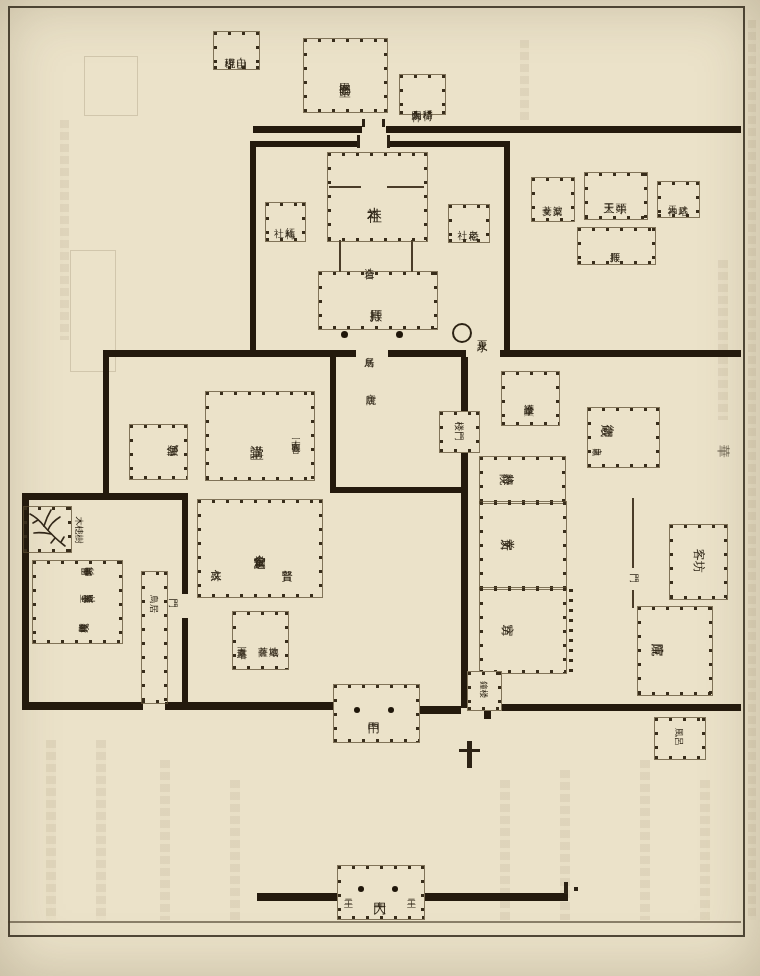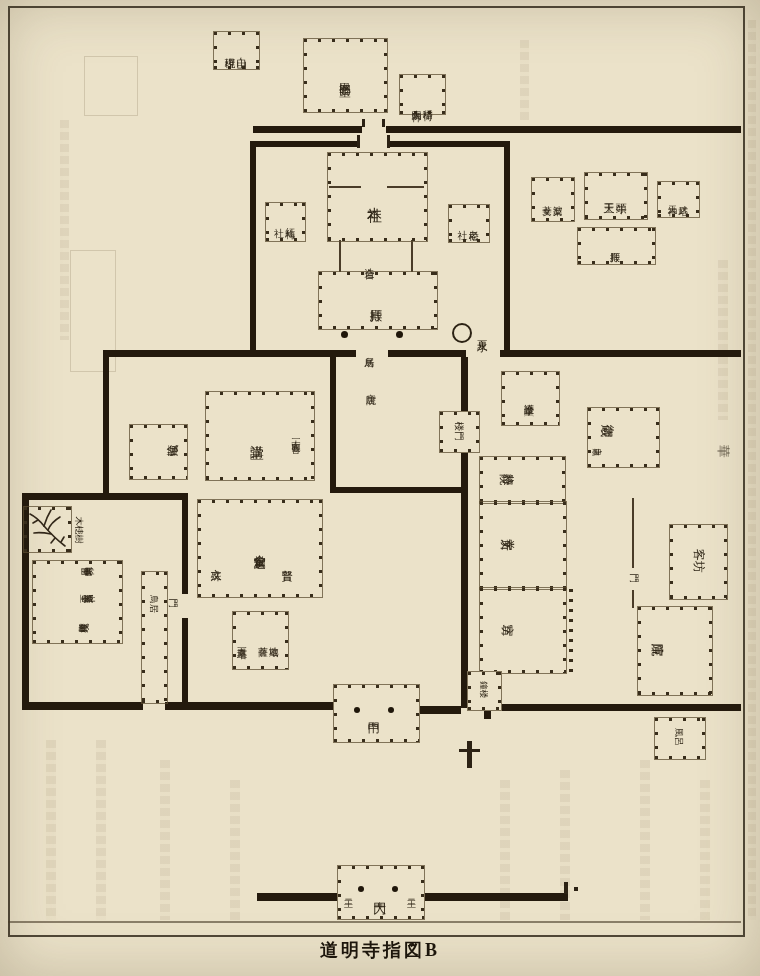--- a/index.html
+++ b/index.html
@@ -330,15 +330,14 @@
   <div class="lab" style="left:405px;top:878px;width:13px;height:30px;font-size:9px;">
       <span class="v">二王</span>
     </div>
   <div class="dot" style="left:358px;top:886px;width:6px;height:6px;"></div>
   <div class="dot" style="left:392px;top:886px;width:6px;height:6px;"></div>
 
   <div class="lab faint" style="left:710px;top:438px;width:24px;height:26px;font-size:13px;">
       <span class="in rcw">華</span>
     </div>
 
-  <div class="caption">道明寺指図B</div>
 
 </div>
 
 </body></html>

